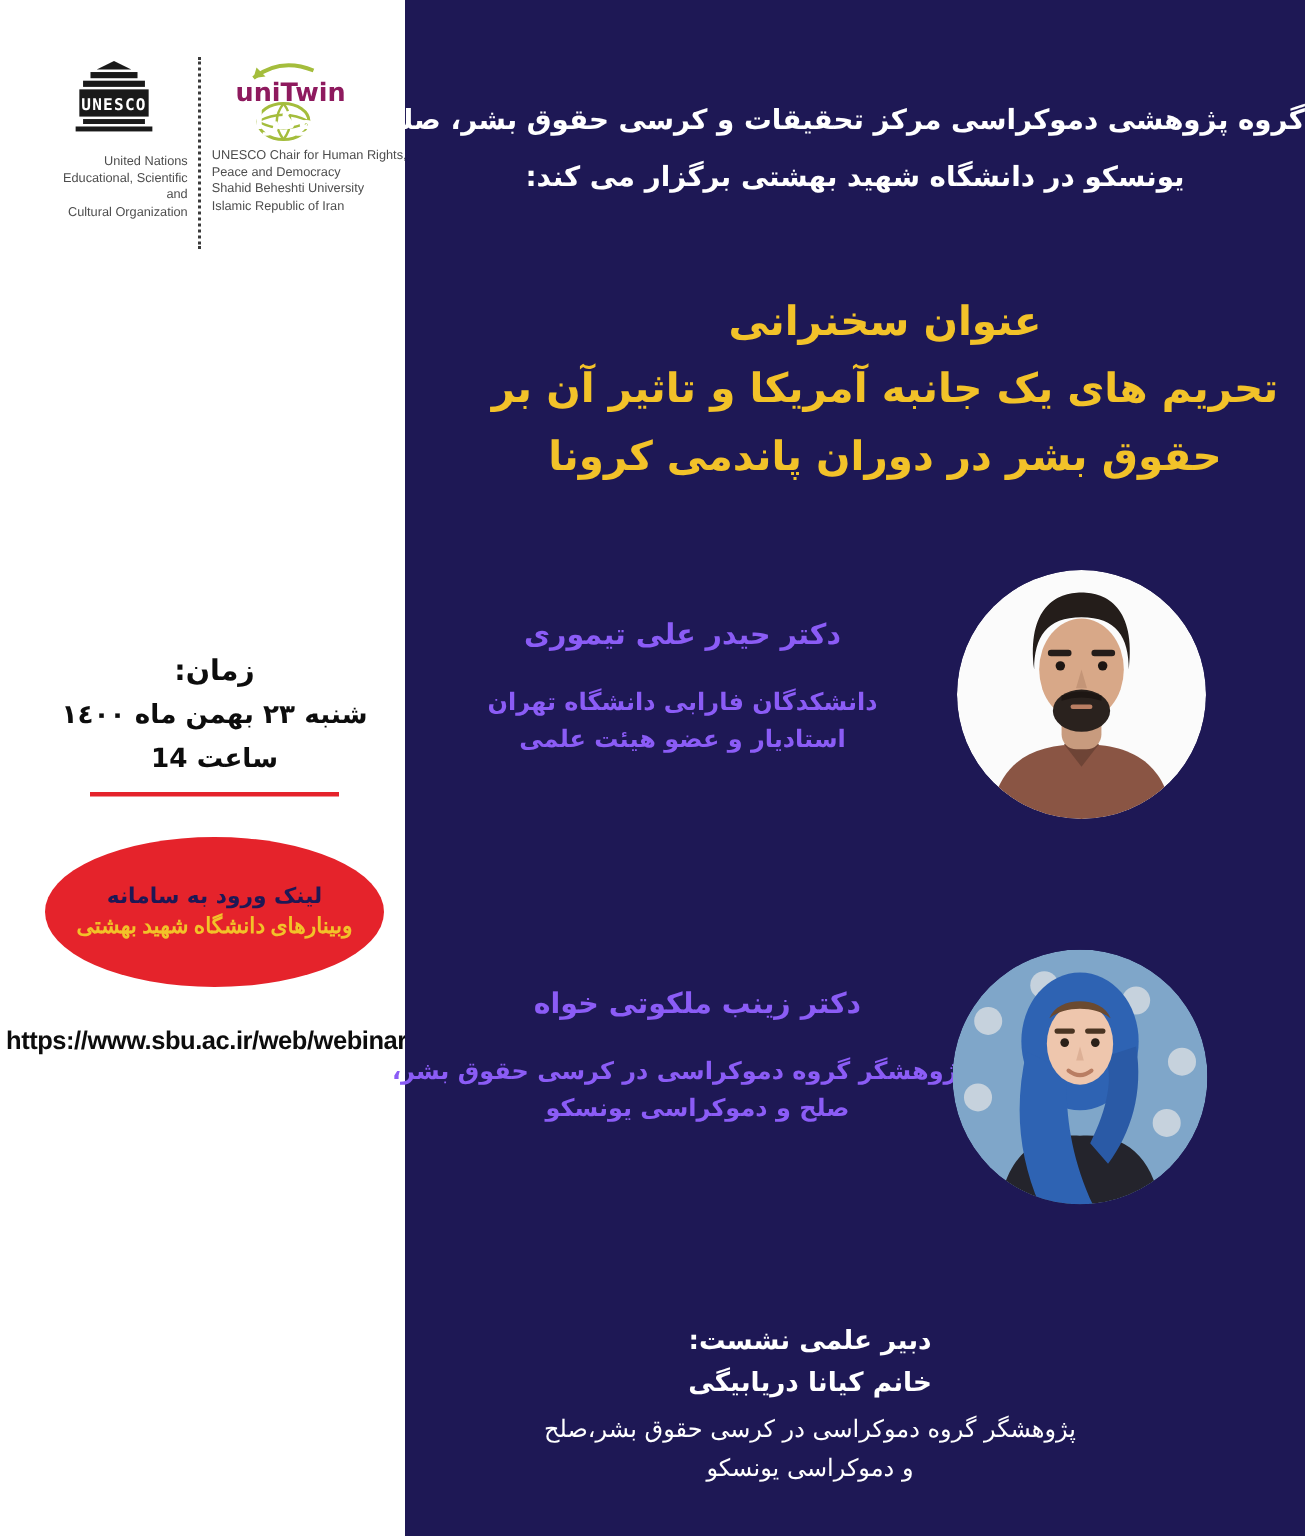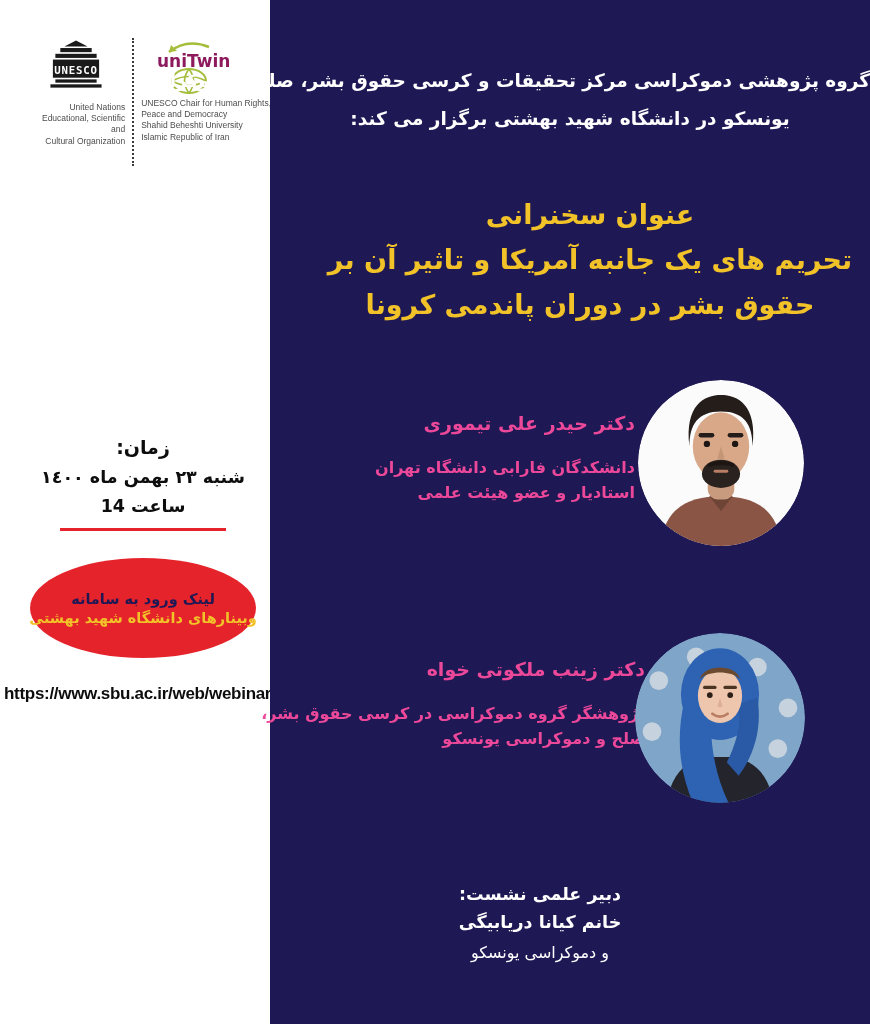--- a/index.html
+++ b/index.html
@@ -20,38 +20,38 @@
   .time-label{font-size:19px;font-weight:bold;}
   .time-line{font-size:17.5px;font-weight:bold;margin-top:9px;}
   .red-rule{position:absolute;left:60px;top:528px;width:166px;height:3px;background:#e5232b;}
 
   .link-ellipse{
     position:absolute;left:30px;top:558px;width:226px;height:100px;border-radius:50%;
     background:#e5232b;display:flex;flex-direction:column;justify-content:center;align-items:center;
     direction:rtl;text-align:left;
   }
   .link-line1{color:#1e1855;font-size:14.5px;font-weight:bold;white-space:nowrap;}
-  .link-line2{color:#f2c229;font-size:14.5px;font-weight:bold;white-space:nowrap;margin-top:3px;}
+  .link-line2{color:#f2c229;font-size:14.5px;font-weight:bold;white-space:nowrap;margin-top:3px;font-family:Liberation Serif, serif;}
 
   .url-text{
     position:absolute;left:4px;top:684px;width:266px;
     font-family:"Liberation Sans",sans-serif;font-weight:bold;font-size:17px;color:#0d0d0d;
     letter-spacing:-0.3px;white-space:nowrap;
   }
 
   
   .panel{position:absolute;left:270px;top:0;width:600px;height:1024px;background:#1e1855;}
   .intro{position:absolute;left:0;top:62px;width:600px;text-align:center;color:#ffffff;
          font-size:18.5px;font-weight:bold;line-height:38px;direction:rtl;}
   .intro div{white-space:nowrap;}
   .talk-title{position:absolute;left:0;top:192px;width:640px;text-align:center;color:#f2c229;
          font-size:27px;font-weight:bold;line-height:45px;direction:rtl;}
   .talk-title div{white-space:nowrap;}
 
-  .speaker-text{position:absolute;color:#ec4899;direction:rtl;}
+  .speaker-text{position:absolute;text-align:center;color:#8b5cf6;direction:rtl;}
   .sp1{left:5px;top:412px;width:360px;}
   .sp2{left:15px;top:658px;width:360px;}
   .speaker-name{font-size:19px;font-weight:bold;}
   .speaker-desc{font-size:16px;font-weight:bold;line-height:1.55;margin-top:22px;}
   .speaker-desc div{white-space:nowrap;}
 
   .avatar{position:absolute;border-radius:50%;overflow:hidden;}
   .avatar svg{display:block;width:100%;height:100%;}
   .avatar1{left:368px;top:380px;width:166px;height:166px;}
   .avatar2{left:365px;top:633px;width:170px;height:170px;}
@@ -203,18 +203,19 @@
           <path d="M50,38 L48.5,43.5 L51.5,43.5 Z" fill="#ddb096"></path>
           <path d="M45.5,47.5 Q50,51 54.5,47.5" fill="none" stroke="#b97e63" stroke-width="1.6" stroke-linecap="round"></path>
         </g>
       </svg>
     </div>
 
     <div class="moderator">
       <div class="moderator-label">دبیر علمی نشست:</div>
       <div class="moderator-name">خانم کیانا دریابیگی</div>
       <div class="moderator-desc">
+        <div>پژوهشگر گروه دموکراسی در کرسی حقوق بشر،صلح</div>
         <div>و دموکراسی یونسکو</div>
       </div>
     </div>
 
   </div>
 </div>
 
 </body></html>

